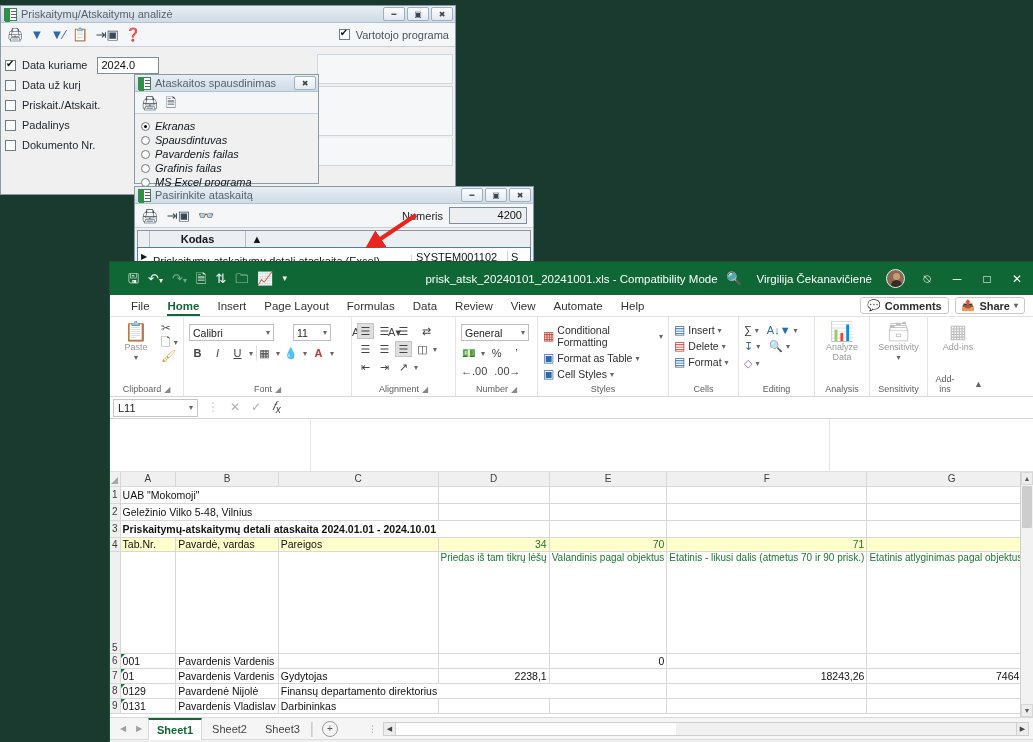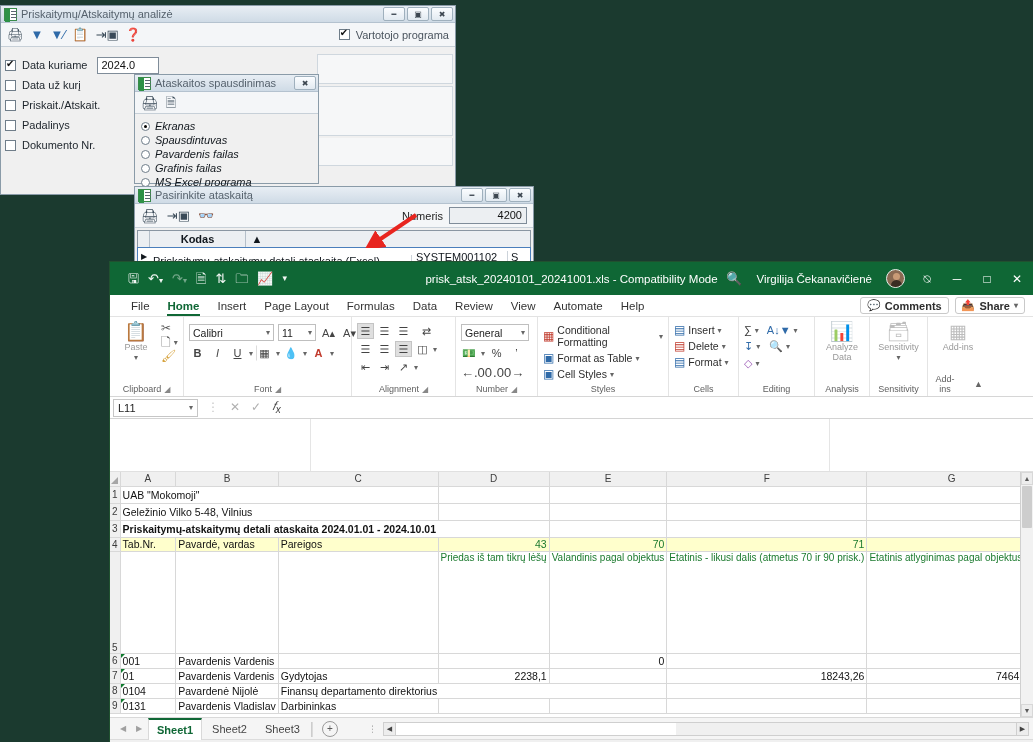--- a/index.html
+++ b/index.html
@@ -396,21 +396,21 @@
         </div>
       </div>
       <div class="glabel">
         <span>Clipboard</span>
         <span class="dlglauncher">◢</span>
       </div>
     </div>
 
     <div class="rgroup" style="width:168px">
       <div class="gbody" style="flex-direction:column;gap:4px;padding-top:4px">
-        <div style="display:flex;align-items:flex-end;gap:4px">
+        <div style="display:flex;align-items:center;gap:19px">
           <span class="fontbox" style="width:85px">
             <span>Calibri</span>
             <span class="mini">▾</span>
           </span>
           <span class="fontbox" style="width:38px">
             <span>11</span>
             <span class="mini">▾</span>
           </span>
           <span class="abtn">A▴</span>
           <span class="abtn">A▾</span>
@@ -467,21 +467,21 @@
         <span class="fontbox" style="width:68px">
           <span>General</span>
           <span class="mini">▾</span>
         </span>
         <div style="display:flex;gap:3px;align-items:center">
           <span class="abtn" style="color:#2e7d32">💵</span>
           <span class="mini">▾</span>
           <span class="abtn">%</span>
           <span class="abtn">’</span>
         </div>
-        <div style="display:flex;gap:1px;align-items:center;font-size:13px;color:#444">
+        <div style="display:flex;gap:7px;align-items:center;font-size:11px;color:#444">
           <span>←.00</span>
           <span>.00→</span>
         </div>
       </div>
       <div class="glabel">
         <span>Number</span>
         <span class="dlglauncher">◢</span>
       </div>
     </div>
 
@@ -666,21 +666,21 @@
             <td></td>
         <td></td>
 
       </tr>
 
       <tr style="height:14px">
         <td class="rowhdr">4</td>
         <td class="hdr4">Tab.Nr.</td>
         <td class="hdr4">Pavardė, vardas</td>
         <td class="hdr4">Pareigos</td>
-        <td class="num4">43</td>
+        <td class="num4">34</td>
         <td class="num4">70</td>
         <td class="num4">71</td>
         <td class="num4">90</td>
 
       </tr>
 
       <tr style="height:102px">
         <td class="rowhdr" style="vertical-align:bottom">5</td>
         <td></td>
         <td></td>
@@ -709,21 +709,21 @@
         <td>Pavardenis Vardenis</td>
         <td>Gydytojas</td>
         <td class="num">2238,1</td>
         <td class="num"></td>
         <td class="num">18243,26</td>
         <td class="num">7464,29</td>
 
       </tr>
       <tr style="height:15px">
         <td class="rowhdr">8</td>
-        <td class="markcell mark">0104</td>
+        <td class="markcell mark">0129</td>
         <td>Pavardenė Nijolė</td>
         <td colspan="2" style="border-right:none">Finansų departamento direktorius</td>
         <td class="num"></td>
         <td class="num"></td>
         <td class="num"></td>
 
       </tr>
       <tr style="height:15px">
         <td class="rowhdr">9</td>
         <td class="markcell mark">0131</td>

